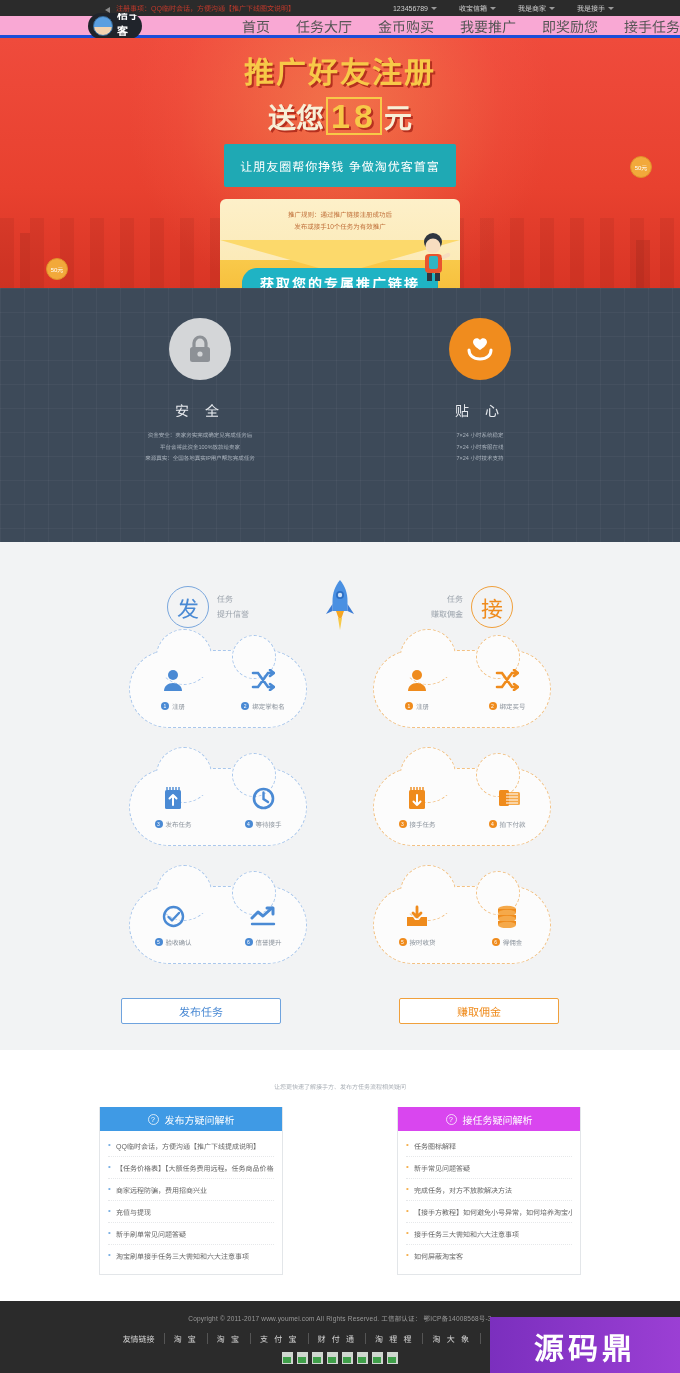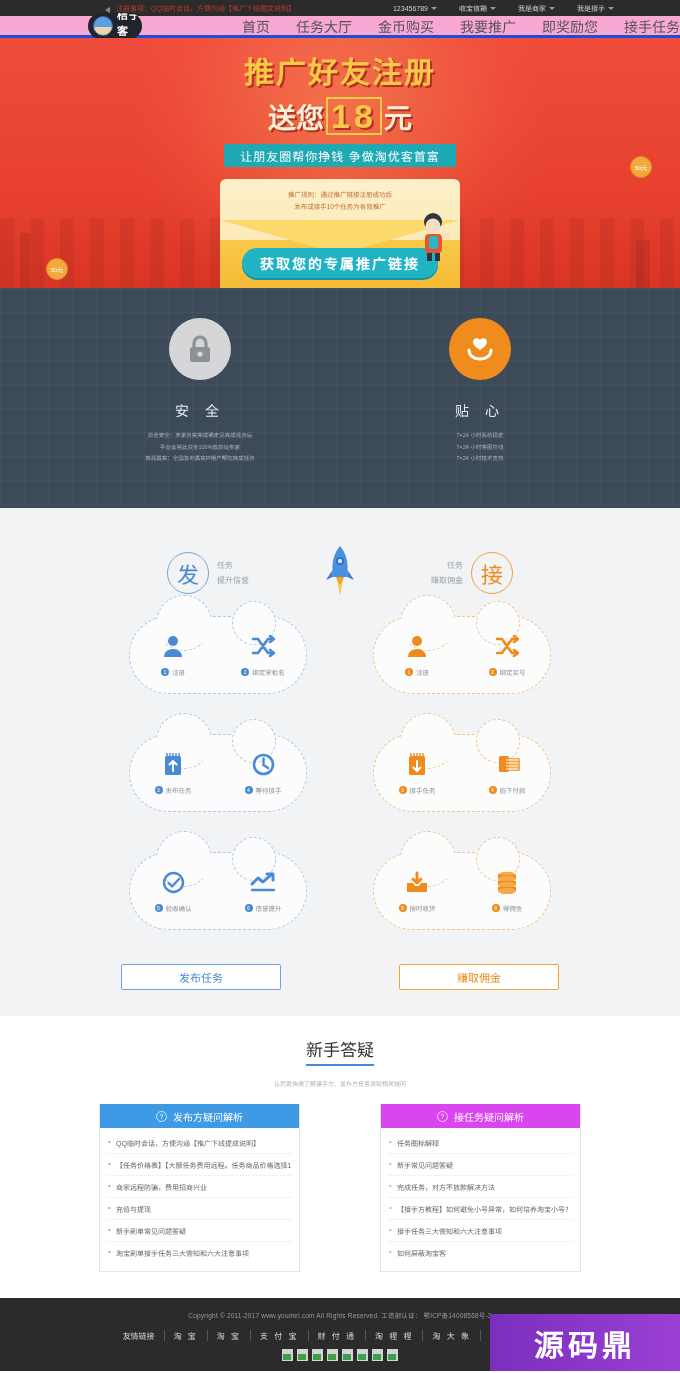--- a/index.html
+++ b/index.html
@@ -164,21 +164,21 @@
     border: 2px solid #f7c948;
     padding: 0 3px;
     line-height: 1;
     letter-spacing: 4px;
   }
   .b-sub {
     margin-top: 8px;
     background: #1fa9b4;
     color: #fff;
     font-size: 12px;
-    padding: 3px 16px;
+    padding: 13px 16px;
     border-radius: 2px;
     letter-spacing: 1px;
   }
   .b-card {
     margin-top: 12px;
     width: 240px;
     background: linear-gradient(180deg,#fdf0c9 0%, #fbe7ae 100%);
     border-radius: 6px;
     padding: 10px 8px 40px;
     text-align: center;
@@ -232,21 +232,21 @@
     border-radius: 50%;
     background: #f2a93b;
     color: #fff; font-size: 6px;
     display: flex; align-items: center; justify-content: center;
     border: 1px solid #e0902a;
   }
 
   
   .features {
     background: #3d4a59;
-    height: 220px;
+    height: 254px;
     position: relative;
     background-image:
       linear-gradient(rgba(255,255,255,.035) 1px, transparent 1px),
       linear-gradient(90deg, rgba(255,255,255,.035) 1px, transparent 1px);
     background-size: 24px 24px, 24px 24px;
     display: flex;
     justify-content: center;
     padding-top: 30px;
   }
   .feat-row { display: flex; width: 560px; justify-content: space-around; }
@@ -372,21 +372,21 @@
     text-align: center; font-size: 17px; color: #333;
     padding-bottom: 6px;
   }
   .faq-title span { border-bottom: 2px solid #4a8ad4; padding-bottom: 4px; }
   .faq-sub { text-align: center; font-size: 6px; color: #a8aeb5; margin-top: 12px; }
   .faq-cols {
     margin: 16px auto 0;
     width: 482px;
     display: flex; justify-content: space-between;
   }
-  .faq-box { width: 201px; border: 1px solid #e3e6e9; border-top: none; background: #fff; }
+  .faq-box { width: 184px; border: 1px solid #e3e6e9; border-top: none; background: #fff; }
   .faq-head {
     background: #3f9ae5;
     color: #fff; font-size: 10px;
     height: 24px;
     display: flex; align-items: center; justify-content: center; gap: 6px;
   }
   .faq-head.orange { background: #d946ef; }
   .faq-head .q-mark {
     width: 11px; height: 11px; border-radius: 50%;
     border: 1px solid rgba(255,255,255,.75);
@@ -808,23 +808,20 @@
     </div>
   </div>
 
   <div class="proc-btns">
     <div class="proc-btn">发布任务</div>
     <div class="proc-btn orange">赚取佣金</div>
   </div>
 </div>
 
 <div class="faq">
-  <div class="faq-title">
-    <span>新手答疑</span>
-  </div>
   <div class="faq-sub">让您更快速了解接手方、发布方任务流程相关疑问</div>
 
   <div class="faq-cols">
 
     <div class="faq-box">
       <div class="faq-head">
         <span class="q-mark">?</span>
         <span>发布方疑问解析</span>
       </div>
       <div class="faq-list">

